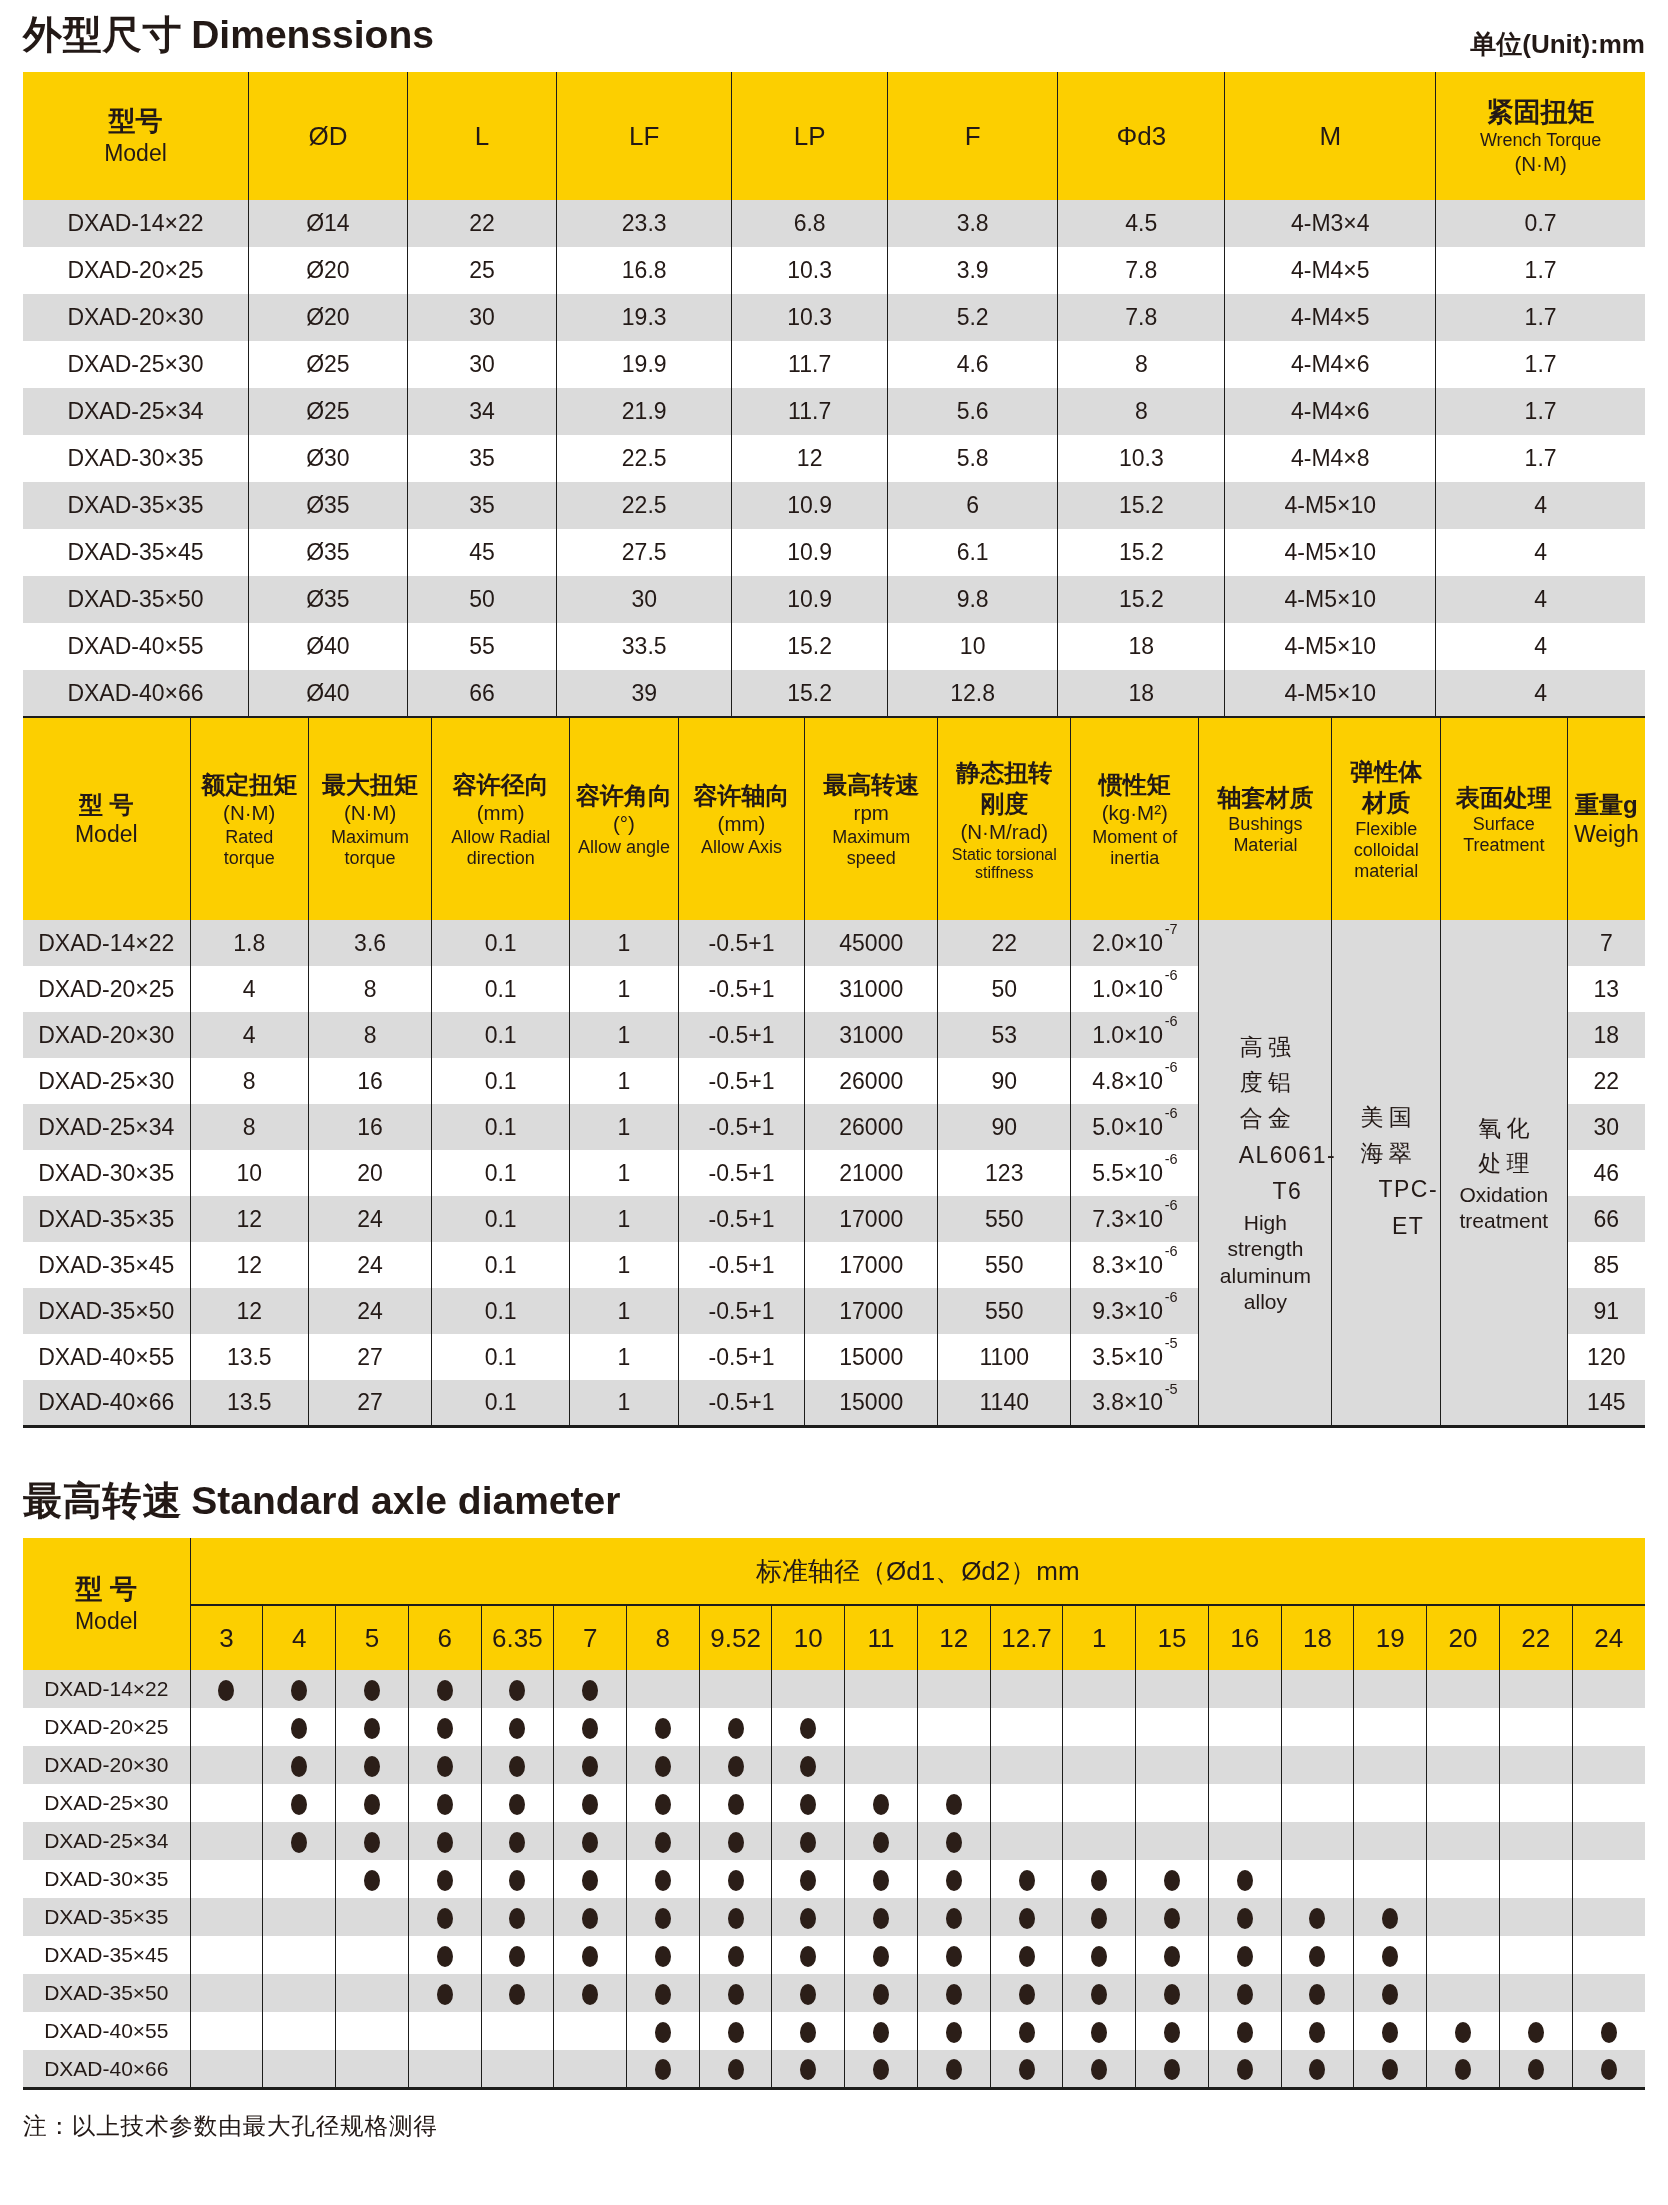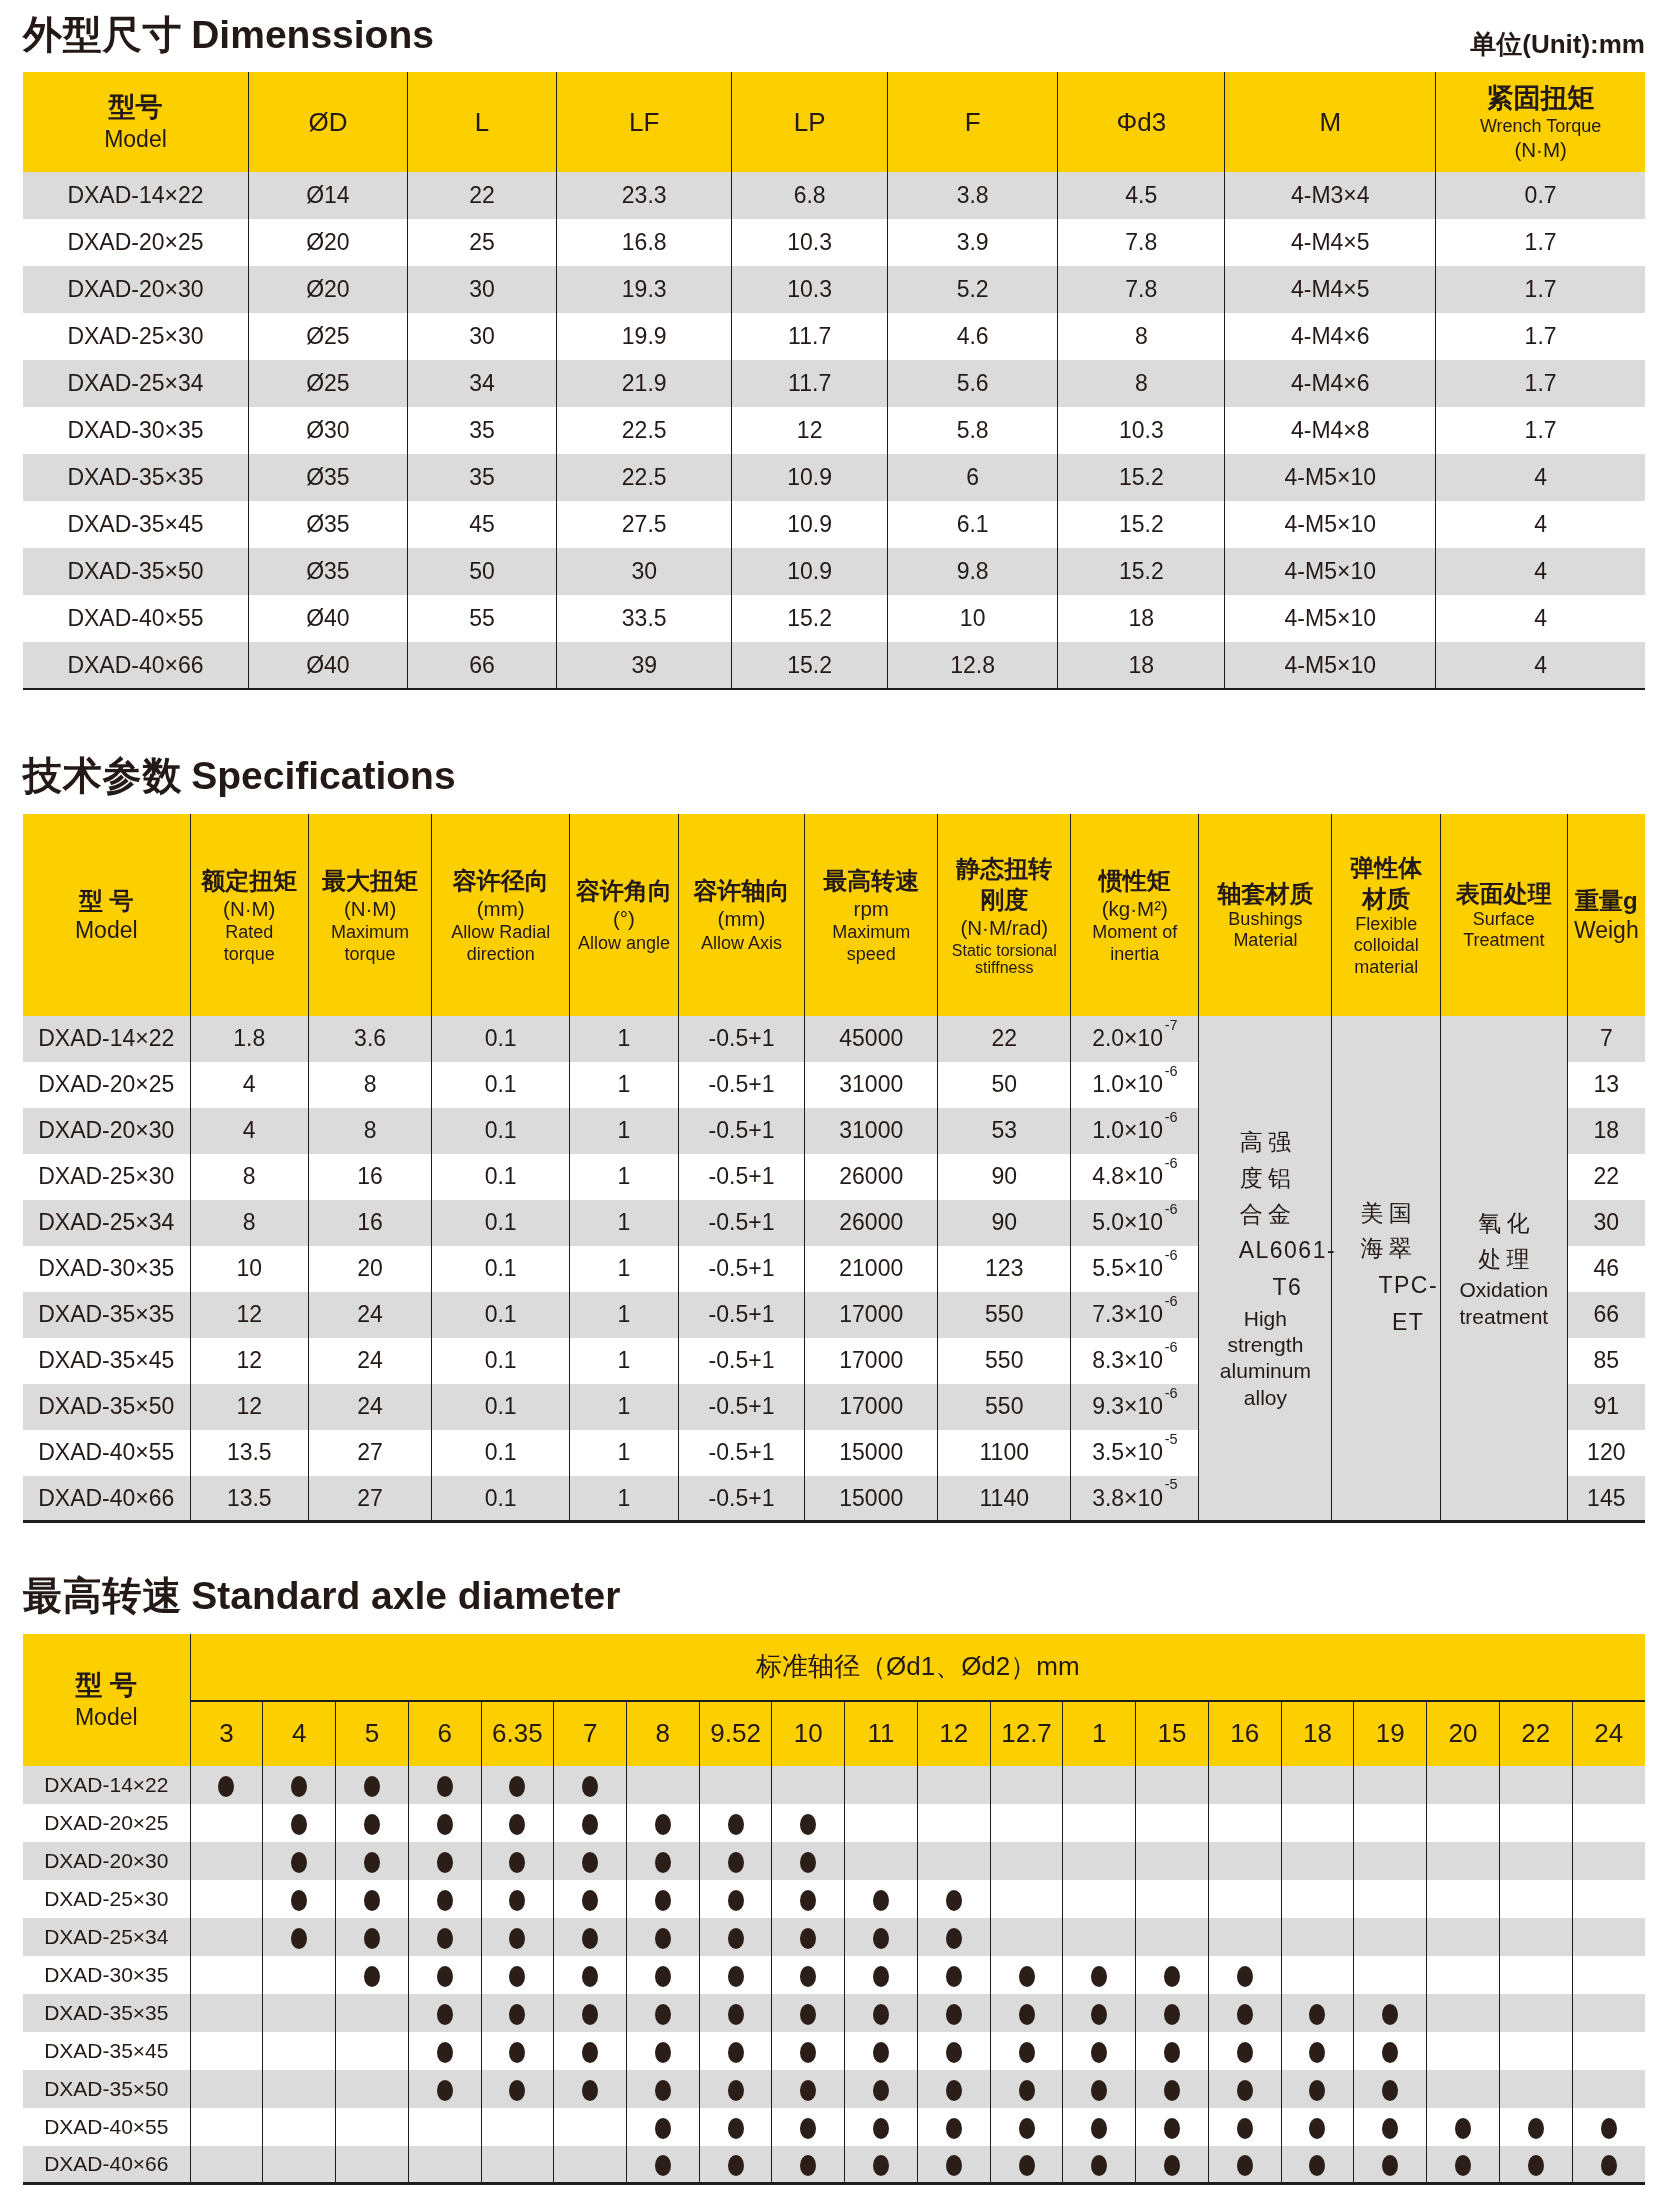--- a/index.html
+++ b/index.html
@@ -38,21 +38,21 @@
   
   .h-zh{font-size:27px;font-weight:bold;line-height:1.3;}
   .h-en{font-size:23px;line-height:1.25;}
   .h-sym{font-size:26px;line-height:1.2;}
   .h-sub{font-size:20.5px;line-height:1.3;}
   .h-ensm{font-size:18px;line-height:1.18;}
   .h-ensm2{font-size:16px;line-height:1.1;}
 
   
   #dim-table{border-bottom:2.3px solid var(--line);}
-  #dim-table thead th{height:100px;}
+  #dim-table thead th{height:128px;}
   #dim-table tbody td{height:47px;}
 
   
   #spec-table{border-bottom:3.8px solid var(--line);}
   #spec-table thead th{height:202px;}
   #spec-table tbody td{height:46px;}
   #spec-table .h-zh{font-size:24px;}
   td.merged{background:var(--gray) !important;}
   .m-zh{font-size:23px;letter-spacing:5.3px;line-height:1.55;text-indent:5.3px;}
   .m-lg{font-size:23px;letter-spacing:1.5px;line-height:1.6;margin-left:44px;}
@@ -263,25 +263,20 @@
           <td>39</td>
           <td>15.2</td>
           <td>12.8</td>
           <td>18</td>
           <td>4-M5×10</td>
           <td>4</td>
         </tr>
       </tbody>
     </table>
 
-  <div class="sec-head second">
-    <div class="sec-title">
-      <span class="zh">技术参数</span><span class="en">Specifications</span>
-    </div>
-  </div>
 
   <table id="spec-table">
       <colgroup>
         <col style="width: 10.3%;">
         <col style="width: 7.3%;">
         <col style="width: 7.6%;">
         <col style="width: 8.5%;">
         <col style="width: 6.7%;">
         <col style="width: 7.8%;">
         <col style="width: 8.2%;">

